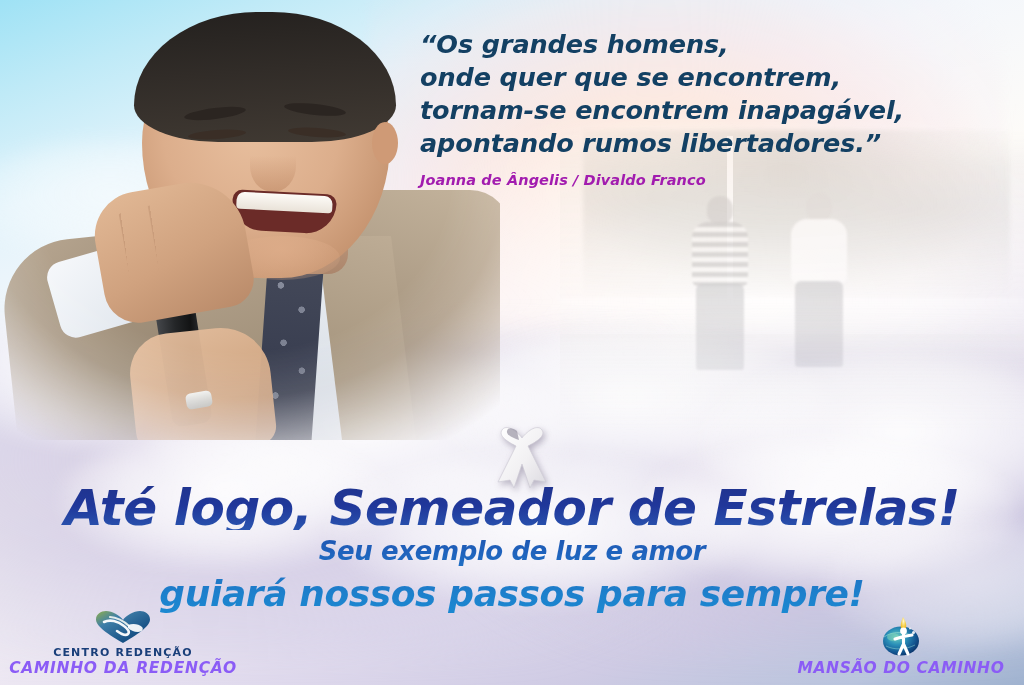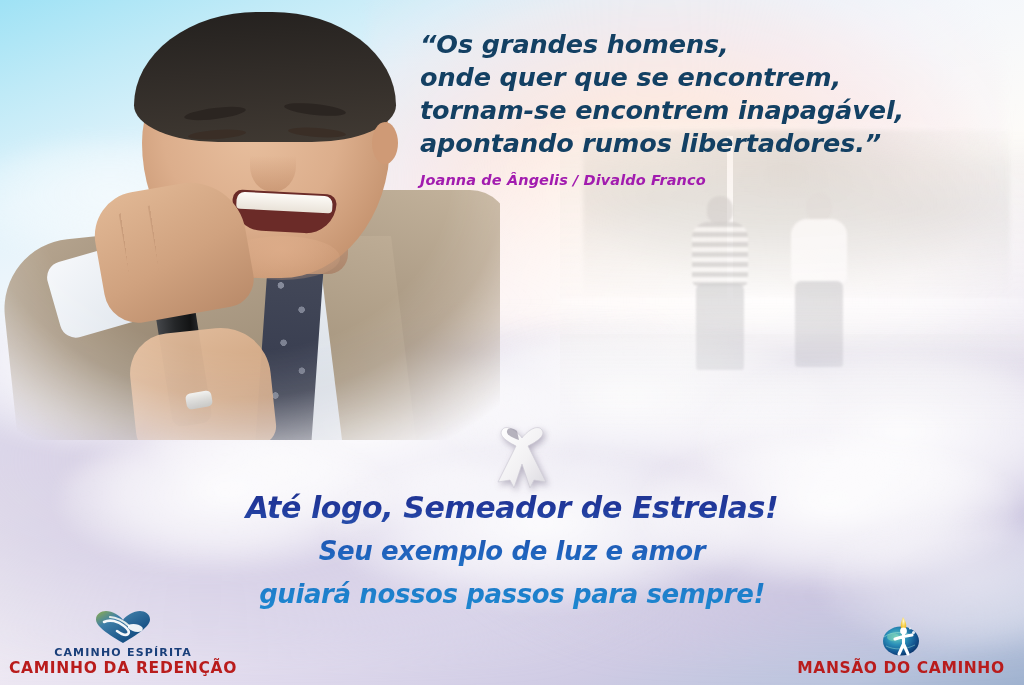--- a/index.html
+++ b/index.html
@@ -398,39 +398,39 @@
   }
   .hl-line {
     display: block;
     font-family: "DejaVu Sans", sans-serif;
     font-style: italic;
     font-weight: bold;
     letter-spacing: -0.4px;
     white-space: nowrap;
   }
   .hl-1 {
-    font-size: 30px;
+    font-size: 50px;
     line-height: 44px;
     background: linear-gradient(180deg, #20348f 0%, #20379a 45%, #2a55b0 100%);
     -webkit-background-clip: text;
     background-clip: text;
     color: transparent;
     text-decoration: underline;
   }
   .hl-2 {
     font-size: 26px;
     line-height: 42px;
     background: linear-gradient(180deg, #1f51ad 0%, #1f63bd 55%, #1f74c6 100%);
     -webkit-background-clip: text;
     background-clip: text;
     color: transparent;
     font-style: italic;
   }
   .hl-3 {
-    font-size: 26px;
+    font-size: 36px;
     line-height: 44px;
     background: linear-gradient(180deg, #1f73c4 0%, #1d80cc 50%, #1b8ad2 100%);
     -webkit-background-clip: text;
     background-clip: text;
     color: transparent;
   }
 
   
   .logo-left {
     position: absolute;
@@ -455,22 +455,23 @@
     letter-spacing: 1.2px;
     color: #1a3f7a;
     line-height: 13px;
   }
   .logo-l2 {
     display: block;
     font-family: "DejaVu Sans", sans-serif;
     font-weight: bold;
     font-size: 15.5px;
     letter-spacing: 0.7px;
-    color: #b91c1c;
+    color: #8b5cf6;
     line-height: 18px;
+    font-style: italic;
   }
   .logo-right .logo-l2 {
     font-size: 15.5px;
     letter-spacing: 0.6px;
   }
 </style>
 </head>
 <body>
 
 <div id="poster">
@@ -575,21 +576,21 @@
           <stop offset="28%" stop-color="#3f7fa8"></stop>
           <stop offset="70%" stop-color="#1a5488"></stop>
           <stop offset="100%" stop-color="#123f6d"></stop>
         </linearGradient>
       </defs>
       <path d="M29 33 C 10 22, 2 15, 2 9.5 C 2 4, 7 1, 12 1 C 18 1, 27 6, 29 10 C 31 6, 40 1, 46 1 C 51 1, 56 4, 56 9.5 C 56 15, 48 22, 29 33 Z" fill="url(#hg)"></path>
       <path d="M10 12 C 16 9, 24 11, 30 16 C 34 19, 36 22, 34 24 C 32 26, 27 24, 23 21" fill="none" stroke="#ffffff" stroke-width="2.6" stroke-linecap="round" opacity="0.95"></path>
       <path d="M16 7 C 22 7, 30 11, 35 16" fill="none" stroke="#f3f7f2" stroke-width="2.2" stroke-linecap="round" opacity="0.9"></path>
       <path d="M34 15 C 39 13, 45 14, 48 17 C 50 19, 48 22, 44 22 C 40 22, 36 20, 34 18 Z" fill="#ffffff" opacity="0.92"></path>
     </svg>
-    <span class="logo-l1">CAMINHO ESPÍRITA</span>
+    <span class="logo-l1">CENTRO REDENÇÃO</span>
     <span class="logo-l2">CAMINHO DA REDENÇÃO</span>
   </div>
 
   <div class="logo-right">
     <svg class="logo-mark" width="48" height="42" viewBox="0 0 48 42" aria-hidden="true">
       <defs>
         <radialGradient id="gg" cx="38%" cy="36%" r="72%">
           <stop offset="0%" stop-color="#6fd0c0"></stop>
           <stop offset="38%" stop-color="#2a8fb8"></stop>
           <stop offset="75%" stop-color="#12538f"></stop>

